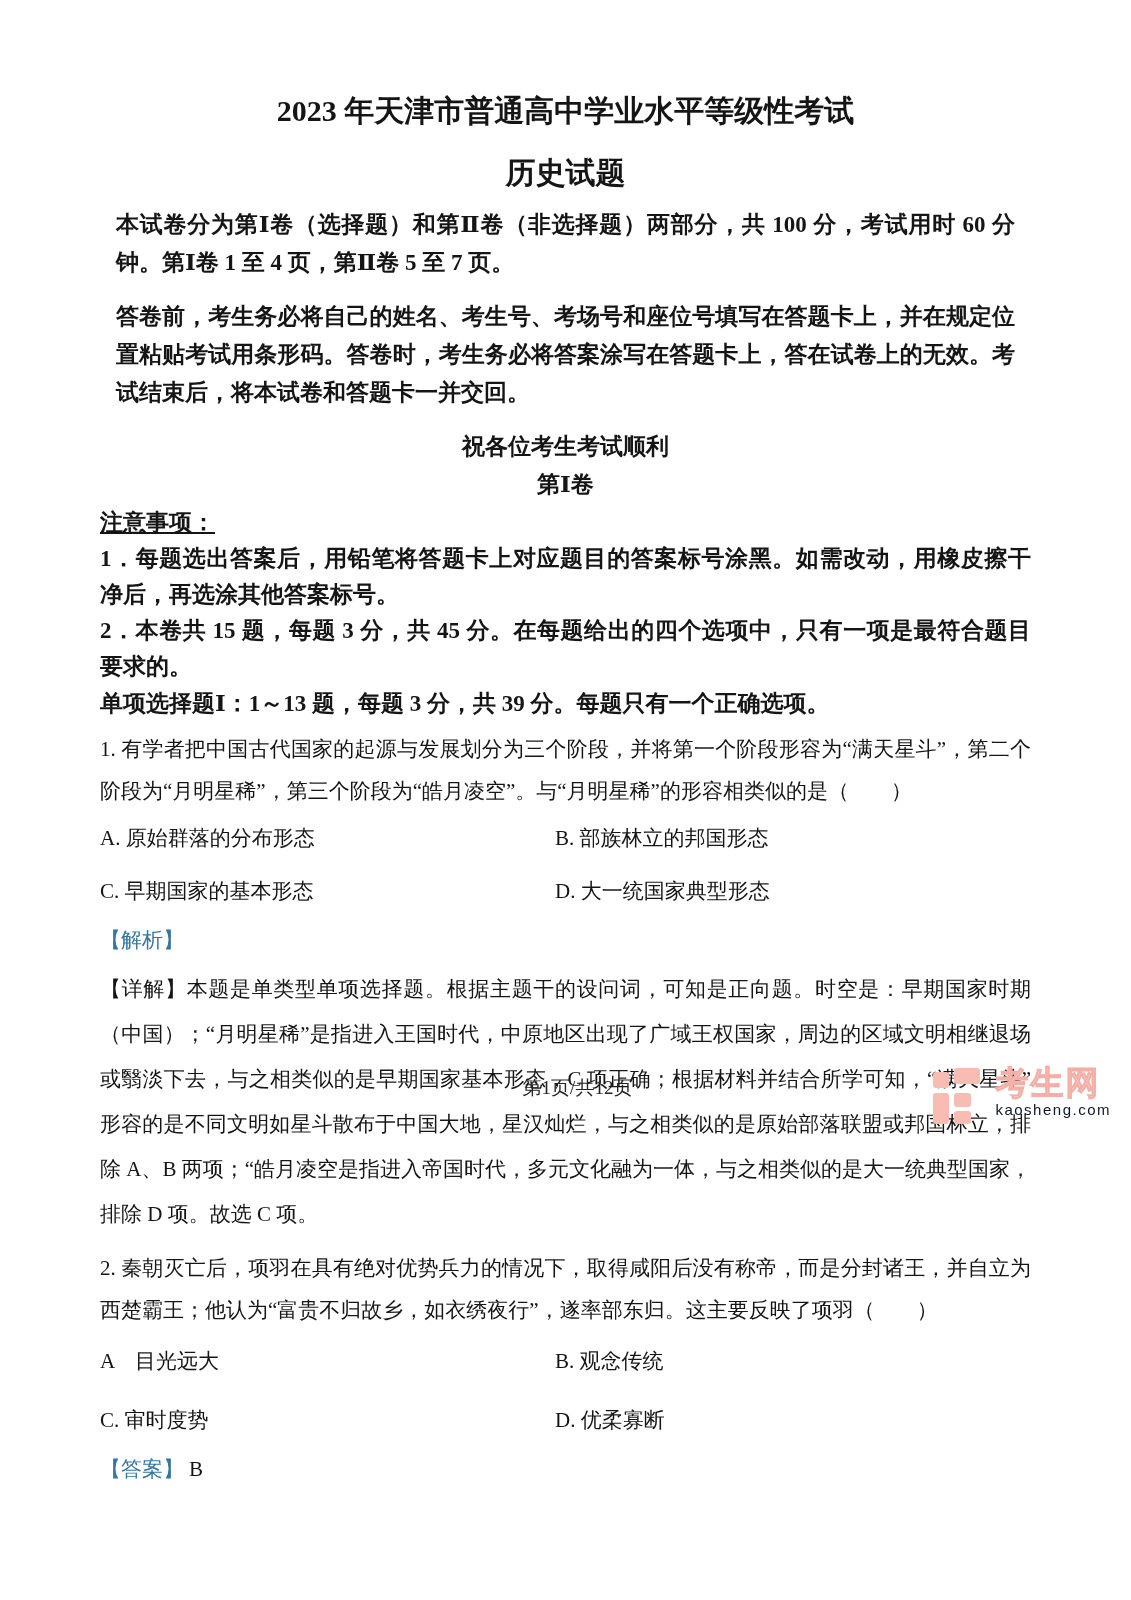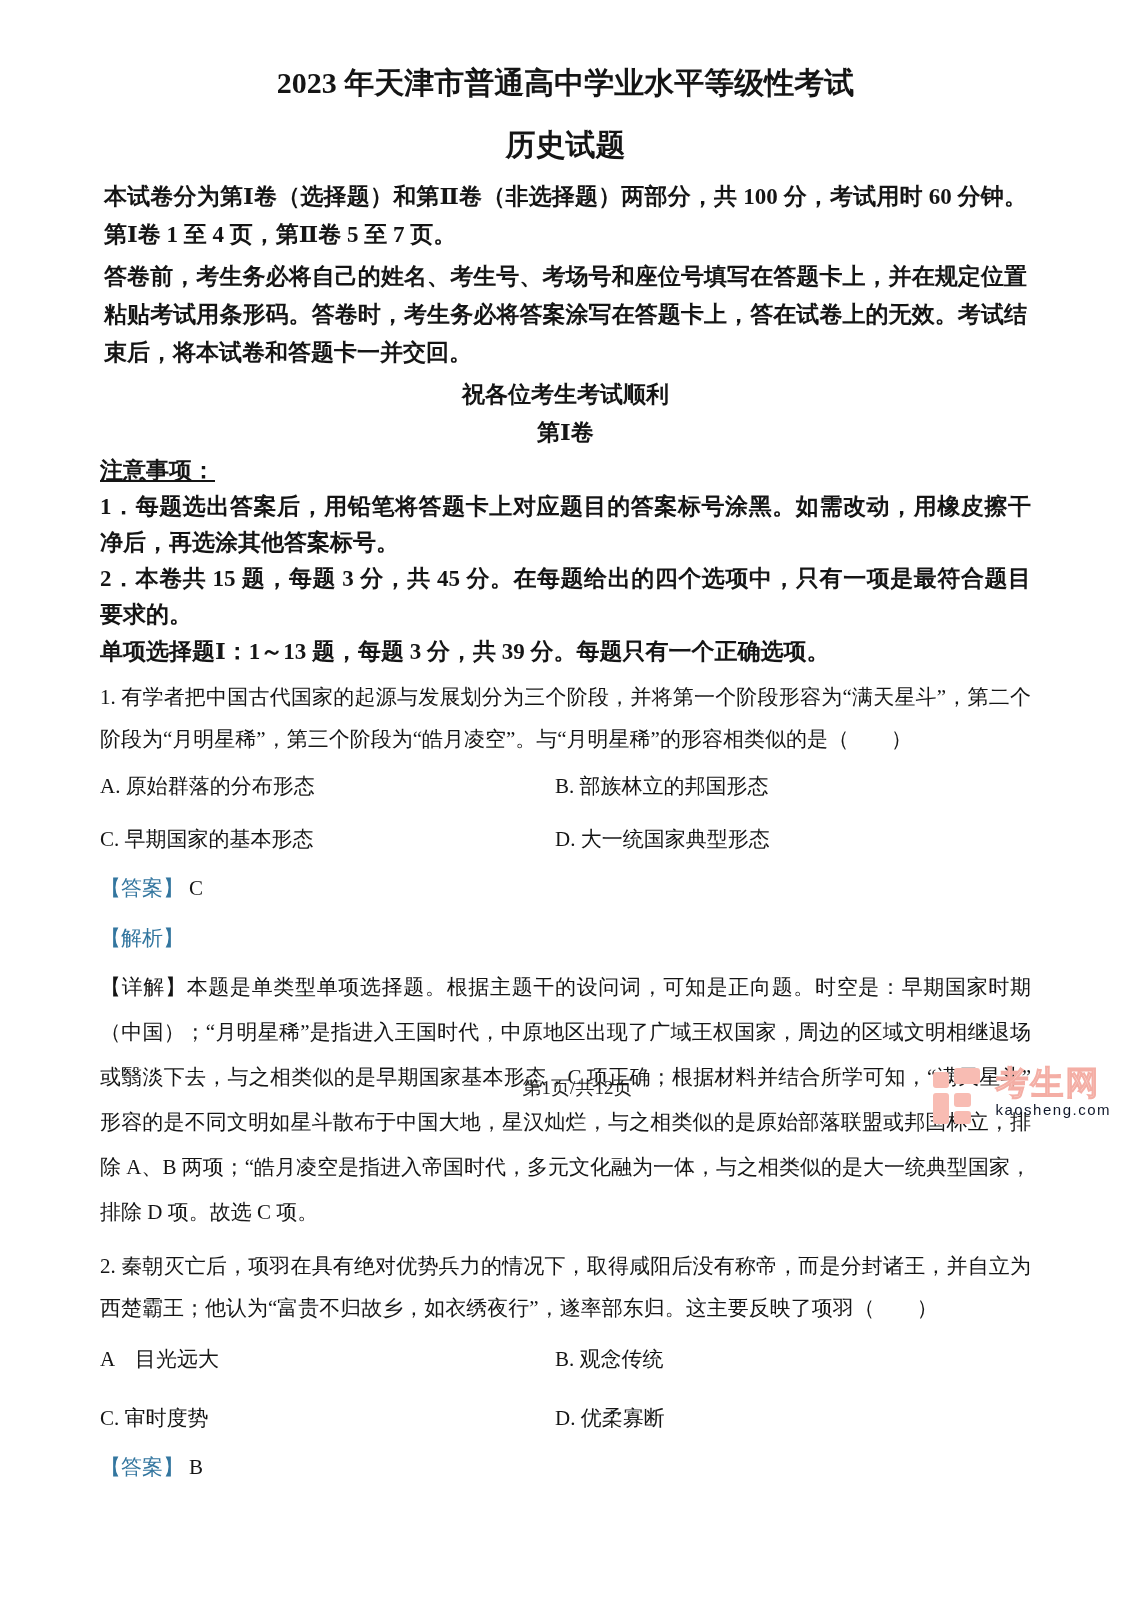--- a/index.html
+++ b/index.html
@@ -13,38 +13,38 @@
     position: relative;
     overflow: hidden;
     font-family: "Liberation Serif", "DejaVu Serif", serif;
     color: #151515;
   }
   .page {
     position: relative;
     width: 1131px;
     height: 1135px;
     box-sizing: border-box;
-    padding: 64px 100px 0 100px;
+    padding: 92px 100px 0 100px;
   }
   .title {
     margin: 0;
     font-size: 30px;
     line-height: 38px;
     font-weight: bold;
     text-align: center;
   }
   .subtitle {
     margin: 24px 0 0 0;
     font-size: 30px;
     line-height: 38px;
     font-weight: bold;
     text-align: center;
   }
   .intro {
-    margin: 4px;
+    margin: 16px;
     font-size: 23px;
     font-weight: bold;
     line-height: 38px;
     text-align: justify;
   }
   .intro.first { margin-top: 14px; }
   .center-bold {
     margin: 0;
     font-size: 23px;
     font-weight: bold;
@@ -172,23 +172,20 @@
 
   <section>
     <p class="stem">1. 有学者把中国古代国家的起源与发展划分为三个阶段，并将第一个阶段形容为“满天星斗”，第二个阶段为“月明星稀”，第三个阶段为“皓月凌空”。与“月明星稀”的形容相类似的是（　　）</p>
     <div class="options">
       <span>A. 原始群落的分布形态</span>
       <span>B. 部族林立的邦国形态</span>
       <span>C. 早期国家的基本形态</span>
       <span>D. 大一统国家典型形态</span>
     </div>
     <p class="answer-line">
-      <span class="label-blue">【答案】</span><span class="answer-letter">C</span>
-    </p>
-    <p class="answer-line">
       <span class="label-blue">【解析】</span>
     </p>
     <p class="detail">
       <span>【详解】</span><span>本题是单类型单项选择题。根据主题干的设问词，可知是正向题。时空是：早期国家时期（中国）；“月明星稀”是指进入王国时代，中原地区出现了广域王权国家，周边的区域文明相继退场或翳淡下去，与之相类似的是早期国家基本形态，C 项正确；根据材料并结合所学可知，“满天星斗”形容的是不同文明如星斗散布于中国大地，星汉灿烂，与之相类似的是原始部落联盟或邦国林立，排除 A、B 两项；“皓月凌空是指进入帝国时代，多元文化融为一体，与之相类似的是大一统典型国家，排除 D 项。故选 C 项。</span>
     </p>
   </section>
 
   <section class="q2">
     <p class="stem">2. 秦朝灭亡后，项羽在具有绝对优势兵力的情况下，取得咸阳后没有称帝，而是分封诸王，并自立为西楚霸王；他认为“富贵不归故乡，如衣绣夜行”，遂率部东归。这主要反映了项羽（　　）</p>
     <div class="options wide-gap">

